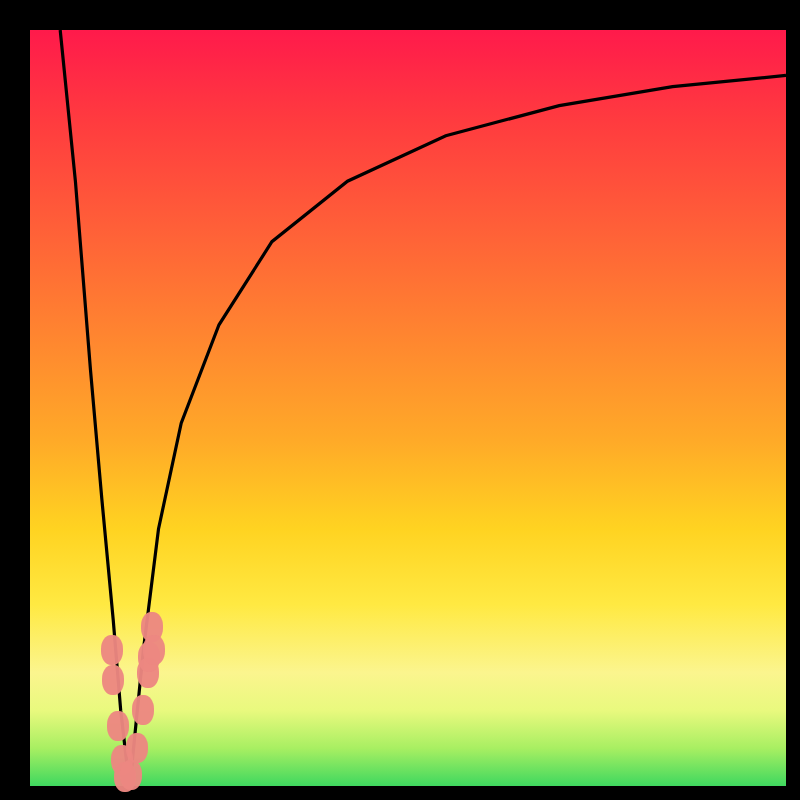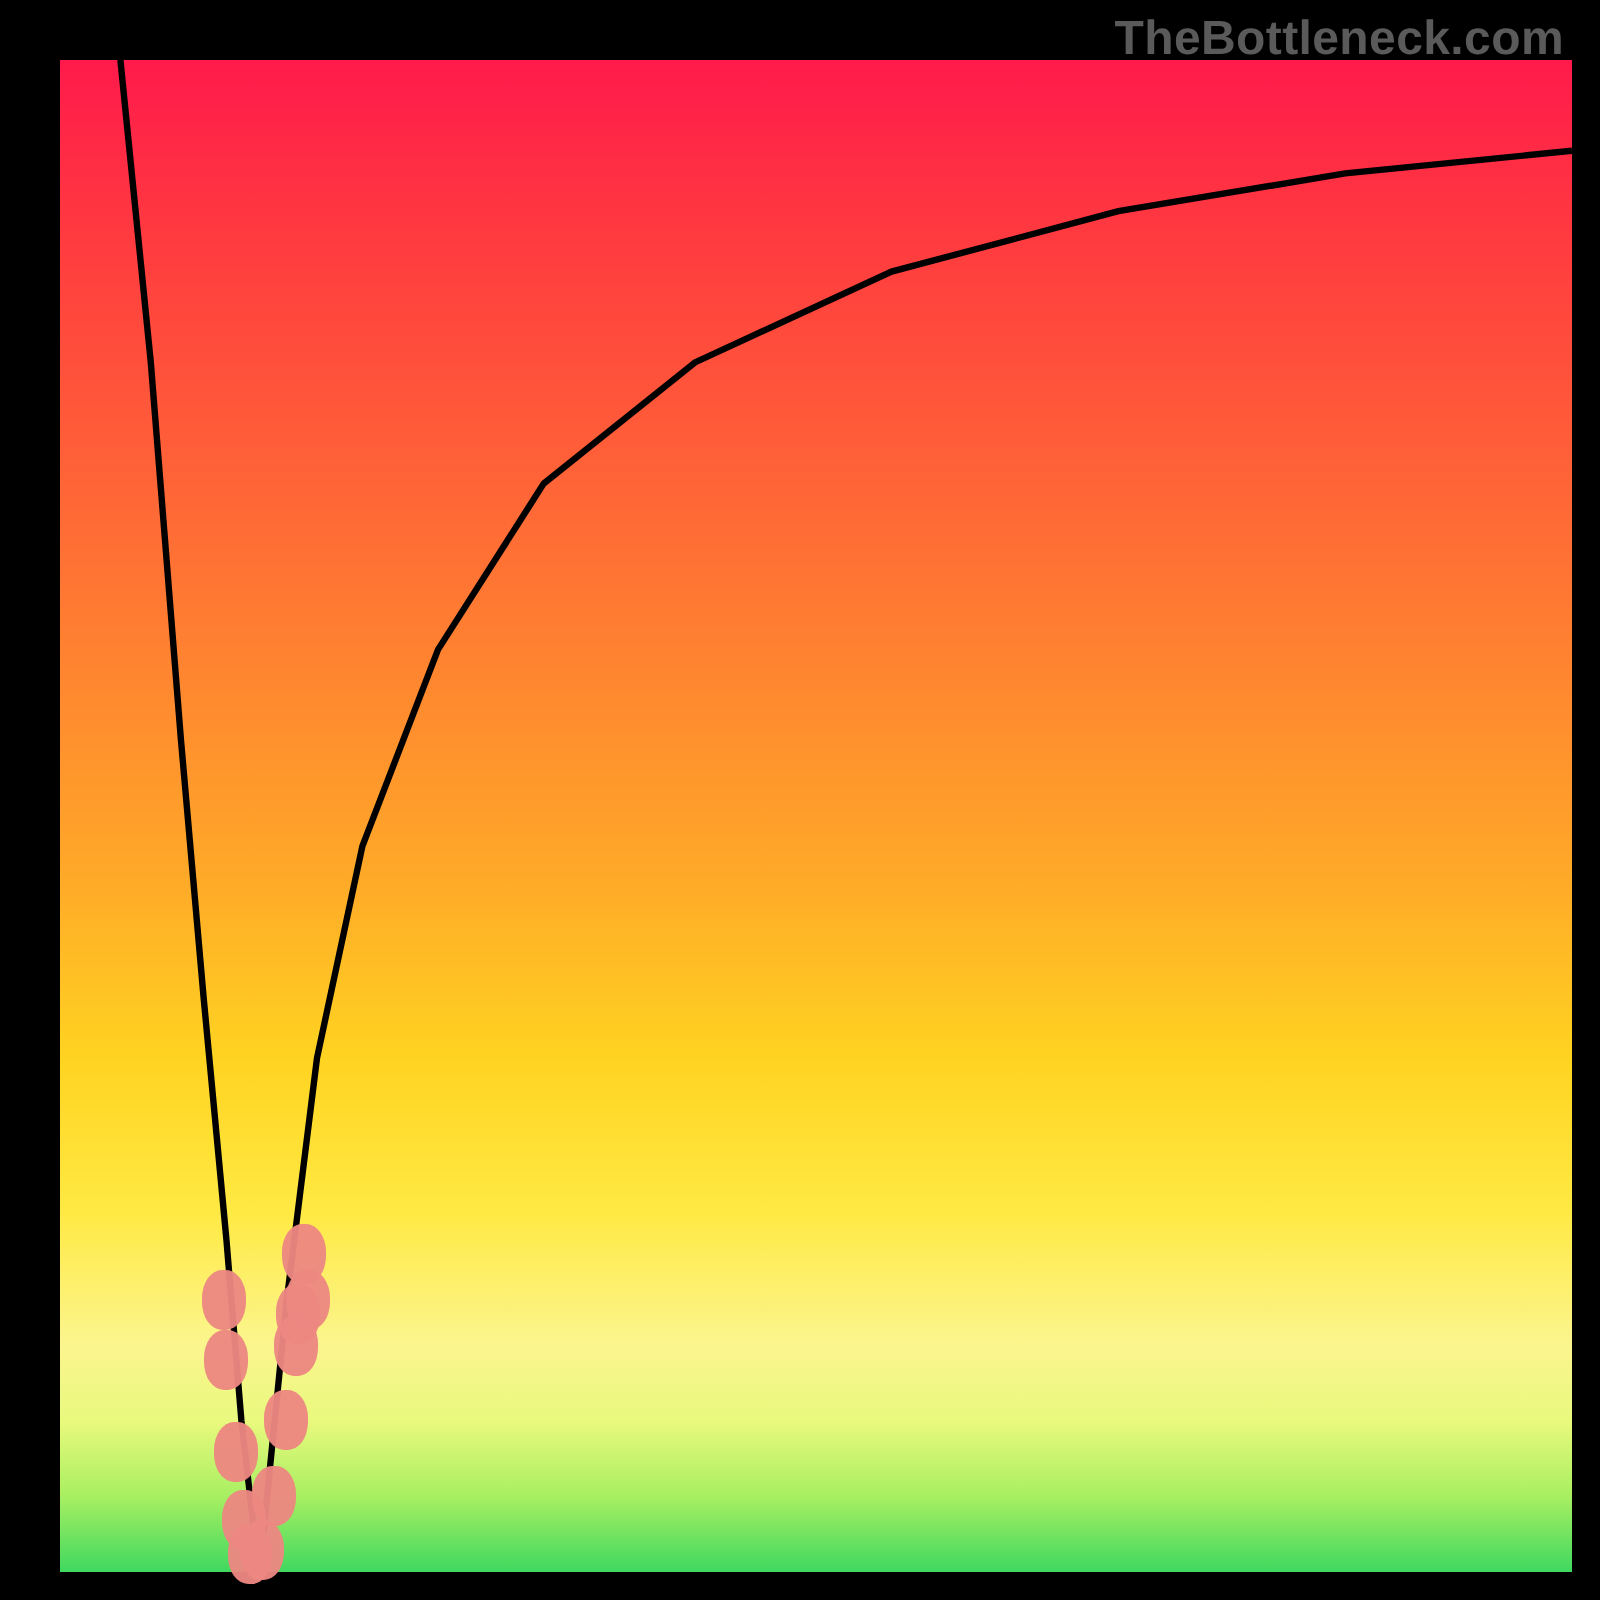--- a/index.html
+++ b/index.html
@@ -83,14 +83,13 @@
         <div class="dot" style="left: 95.256px; top: 746.928px;"></div>
         <div class="dot" style="left: 101.304px; top: 744.66px;"></div>
         <div class="dot" style="left: 107.352px; top: 718.2px;"></div>
         <div class="dot" style="left: 113.4px; top: 680.4px;"></div>
         <div class="dot" style="left: 117.936px; top: 642.6px;"></div>
         <div class="dot" style="left: 119.448px; top: 627.48px;"></div>
         <div class="dot" style="left: 122.472px; top: 597.24px;"></div>
         <div class="dot" style="left: 123.984px; top: 619.92px;"></div>
       </div>
   </div>
-  <div class="watermark">TheBottleneck.com</div>
 </div>
 
 </body></html>

